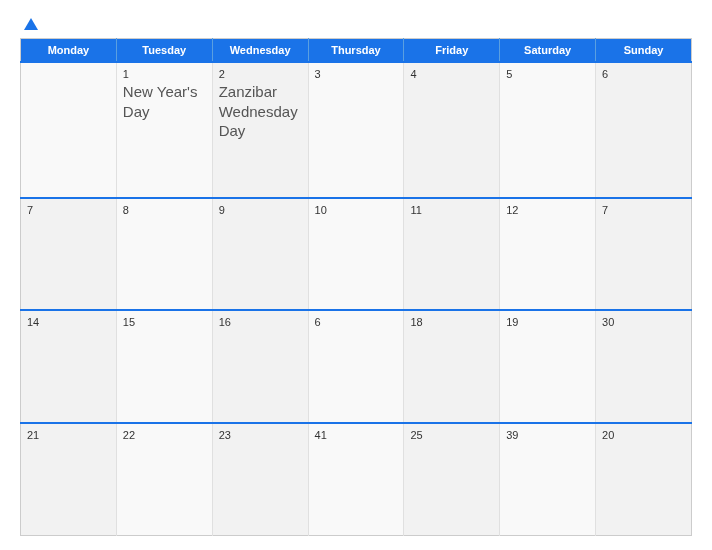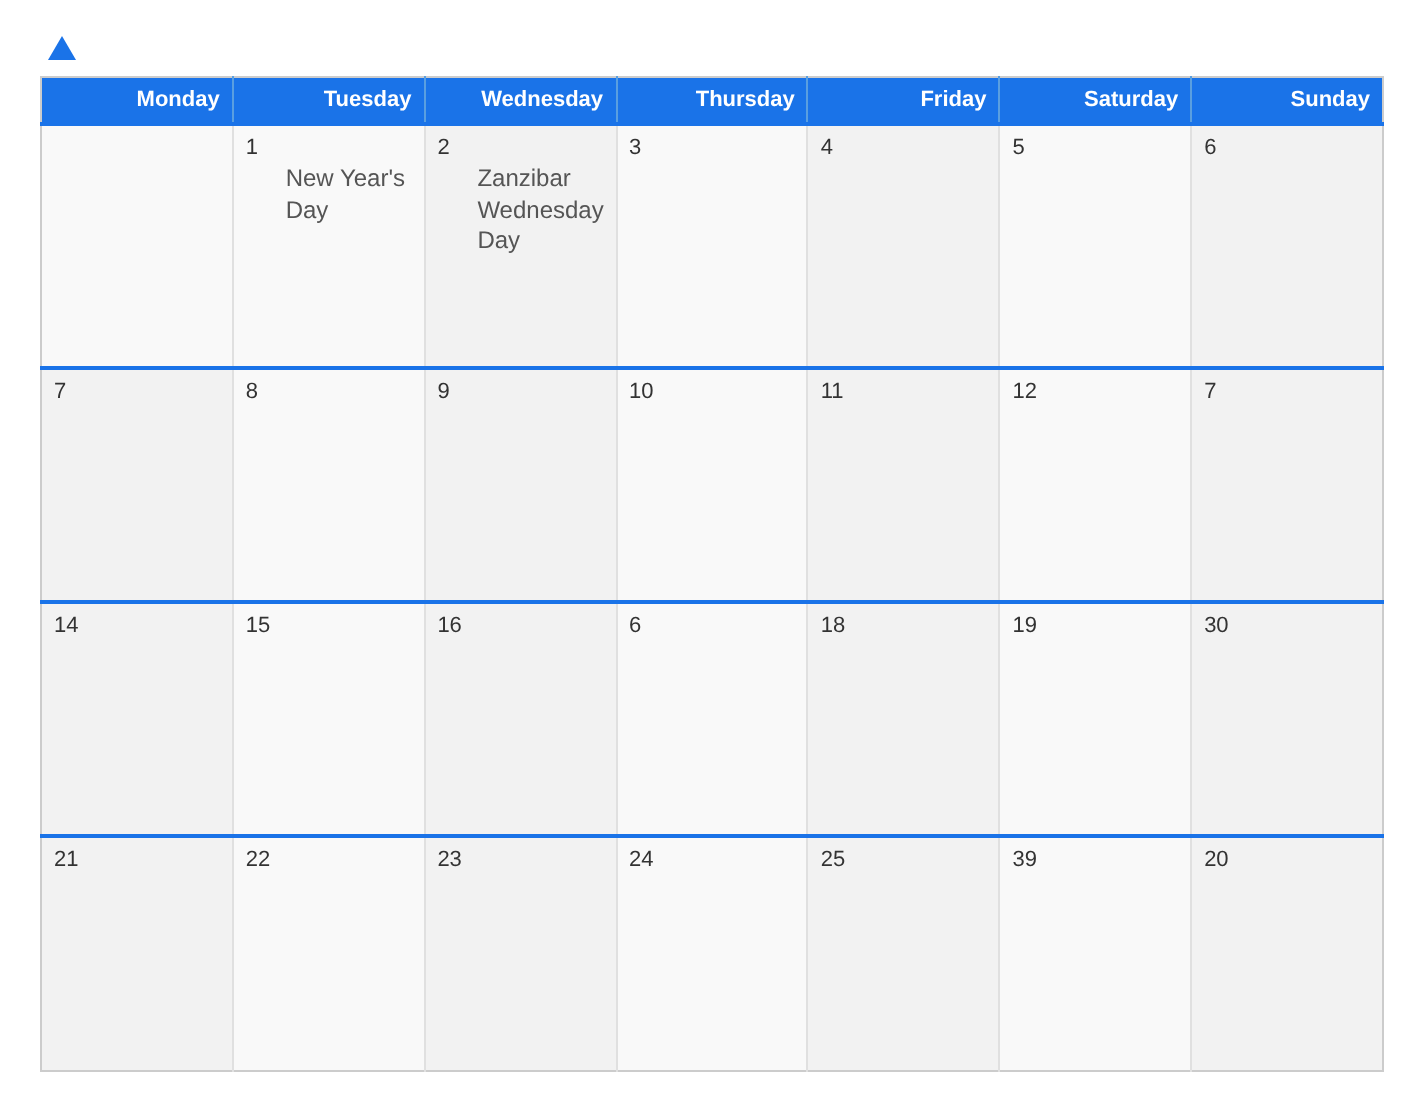--- a/index.html
+++ b/index.html
@@ -73,21 +73,21 @@
       table-layout: fixed;
     }
     .calendar thead tr {
       background-color: #1a73e8;
     }
     .calendar thead th {
       color: #fff;
       font-size: 11px;
       font-weight: 600;
       padding: 5px 6px;
-      text-align: right;
+      text-align: center;
       border-right: 1px solid #5a9fe0;
     }
     .calendar thead th:last-child {
       border-right: none;
     }
     .calendar tbody tr {
       border-top: 2px solid #1a73e8;
     }
     .calendar tbody td {
       vertical-align: top;
@@ -104,25 +104,24 @@
     .calendar tbody td:last-child {
       border-right: none;
     }
     .day-num {
       font-size: 11px;
       color: #333;
       display: block;
       margin-bottom: 2px;
     }
     .event-name {
-      font-size: 12px;
+      font-size: 15px;
       color: #555;
       display: block;
       line-height: 1.3;
-      margin-left: 20px;
     }
     .empty {
       background: #f9f9f9 !important;
     }
   </style>
 </head>
 <body>
 
 <div class="page">
   <div class="header">
@@ -227,21 +226,21 @@
           <td>
             <span class="day-num">21</span>
           </td>
           <td>
             <span class="day-num">22</span>
           </td>
           <td>
             <span class="day-num">23</span>
           </td>
           <td>
-            <span class="day-num">24</span>
+            <span class="day-num">41</span>
           </td>
           <td>
             <span class="day-num">25</span>
           </td>
           <td>
             <span class="day-num">39</span>
           </td>
           <td>
             <span class="day-num">20</span>
           </td>

